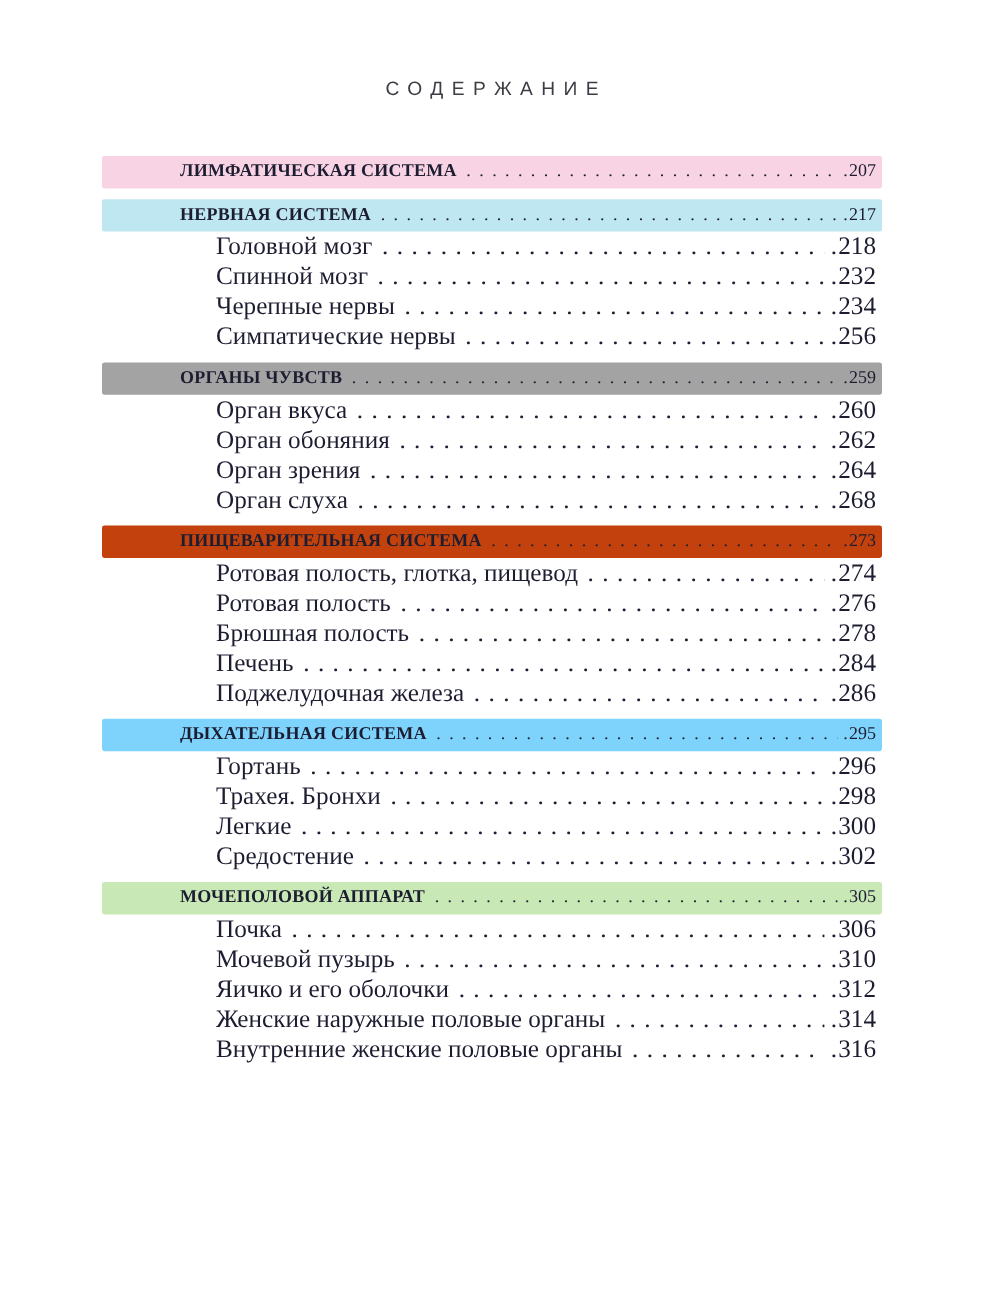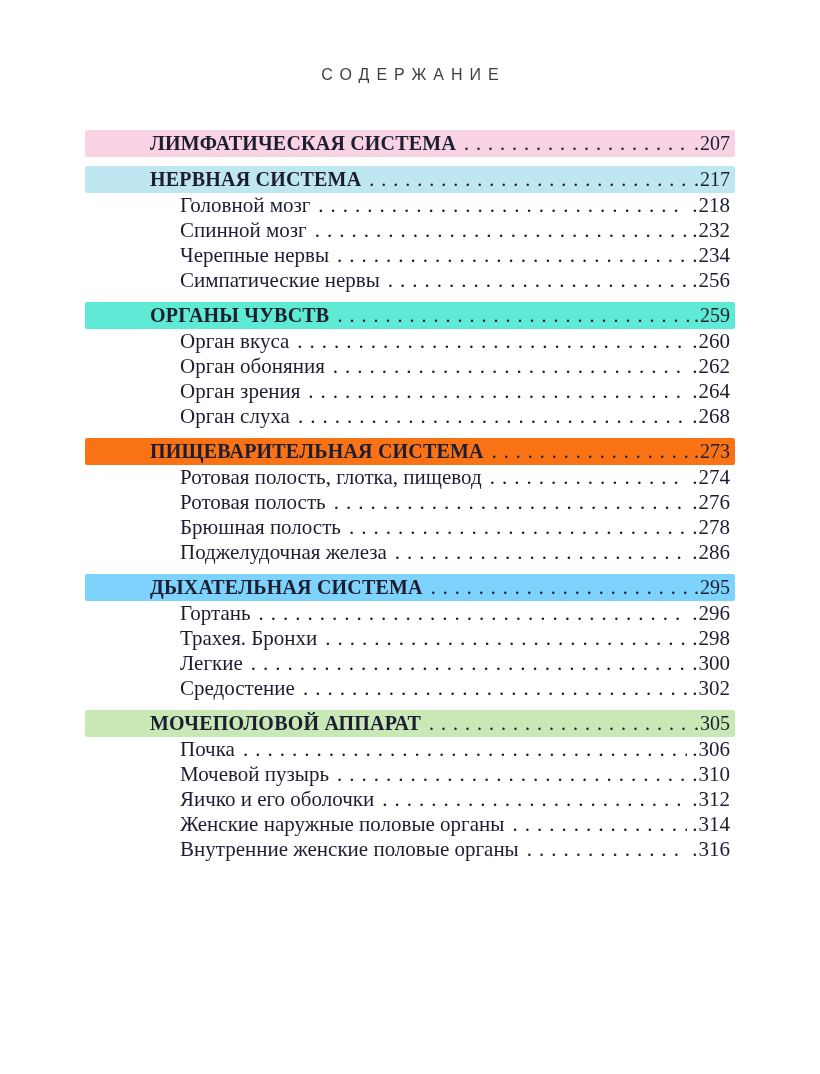--- a/index.html
+++ b/index.html
@@ -34,21 +34,21 @@
     display: flex;
     align-items: baseline;
     font-size: 21px;
     line-height: 25px;
     color: #1d1d31;
   }
   .row.header {
     margin-top: 9px;
     padding: 1px 5px 1px 65px;
     border-radius: 2px;
-    font-size: 20px;
+    font-size: 15px;
   }
   .row.header .label {
     font-weight: 700;
     letter-spacing: 0.2px;
   }
   .row.item {
     padding: 0 5px 0 95px;
   }
   .label { white-space: nowrap; }
   .leader {
@@ -105,21 +105,21 @@
         <span class="pagenum">234</span>
       </div>
       <div class="row item">
         <span class="label">Симпатические нервы</span>
         <span class="leader"></span>
         <span class="pagenum">256</span>
       </div>
     </div>
 
     <div class="toc-section">
-      <div class="row header" style="background: #5eead4;">
+      <div class="row header" style="background: #a3a3a3;">
         <span class="label">ОРГАНЫ ЧУВСТВ</span>
         <span class="leader"></span>
         <span class="pagenum">259</span>
       </div>
       <div class="row item">
         <span class="label">Орган вкуса</span>
         <span class="leader"></span>
         <span class="pagenum">260</span>
       </div>
       <div class="row item">
@@ -133,39 +133,44 @@
         <span class="pagenum">264</span>
       </div>
       <div class="row item">
         <span class="label">Орган слуха</span>
         <span class="leader"></span>
         <span class="pagenum">268</span>
       </div>
     </div>
 
     <div class="toc-section">
-      <div class="row header" style="background: #f97316;">
+      <div class="row header" style="background: #c2410c;">
         <span class="label">ПИЩЕВАРИТЕЛЬНАЯ СИСТЕМА</span>
         <span class="leader"></span>
         <span class="pagenum">273</span>
       </div>
       <div class="row item">
         <span class="label">Ротовая полость, глотка, пищевод</span>
         <span class="leader"></span>
         <span class="pagenum">274</span>
       </div>
       <div class="row item">
         <span class="label">Ротовая полость</span>
         <span class="leader"></span>
         <span class="pagenum">276</span>
       </div>
       <div class="row item">
         <span class="label">Брюшная полость</span>
         <span class="leader"></span>
         <span class="pagenum">278</span>
+      </div>
+      <div class="row item">
+        <span class="label">Печень</span>
+        <span class="leader"></span>
+        <span class="pagenum">284</span>
       </div>
       <div class="row item">
         <span class="label">Поджелудочная железа</span>
         <span class="leader"></span>
         <span class="pagenum">286</span>
       </div>
     </div>
 
     <div class="toc-section">
       <div class="row header" style="background: #7dd3fc;">

